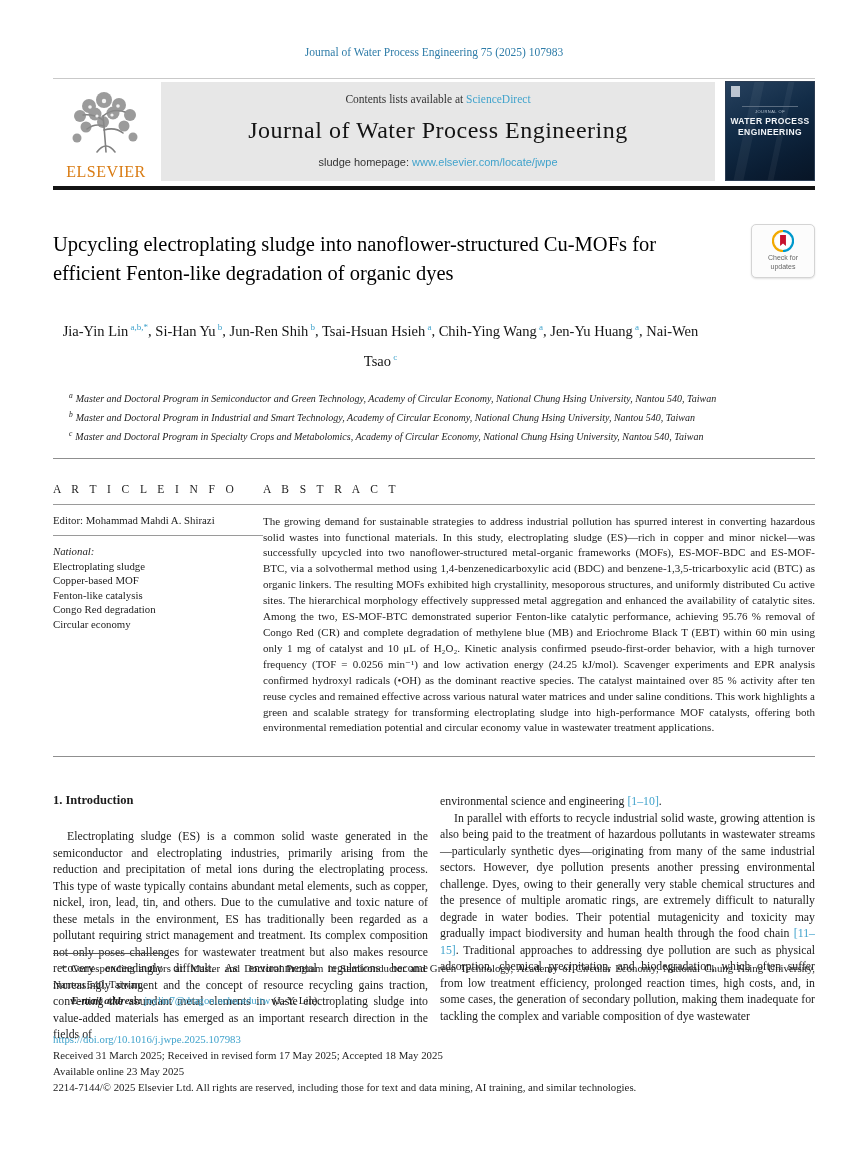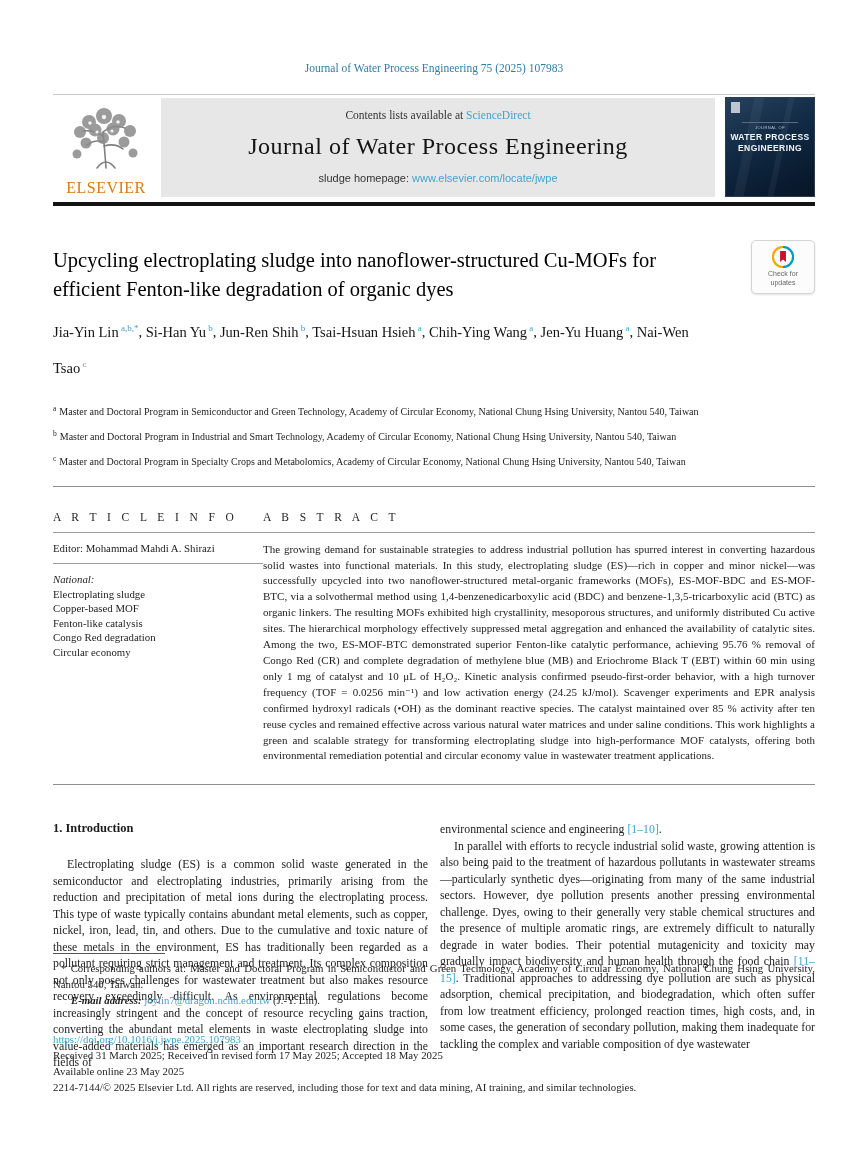--- a/index.html
+++ b/index.html
@@ -1,18 +1,18 @@
 <!DOCTYPE html>
 <html><head>
 <meta charset="utf-8">
 <style>
   html,body{margin:0;padding:0;background:#ffffff;}
   .page{position:relative;width:868px;height:1154px;background:#fff;overflow:hidden;
         font-family:"Liberation Serif","DejaVu Serif",serif;color:#1c1c1c;}
-  .content{padding:16px 53px;}
+  .content{padding:0 53px;}
 
   
   .journal-ref{padding-top:46px;text-align:center;font-size:11.5px;color:#2e7ca8;}
 
   
   .masthead{margin-top:20px;border-top:1px solid #c9c9c9;border-bottom:4px solid #141414;
             display:flex;align-items:stretch;padding:2px 0 5px 0;}
   .elsevier-block{width:106px;display:flex;flex-direction:column;align-items:center;justify-content:flex-end;padding:2px 0 0 0;}
   .elsevier-tree{flex:1;display:flex;align-items:center;justify-content:center;}
   .elsevier-word{font-size:16px;letter-spacing:0.5px;color:#d97b12;font-family:"Liberation Serif",serif;}
@@ -33,23 +33,23 @@
 
   
   .title-row{display:flex;justify-content:space-between;align-items:flex-start;margin-top:40px;}
   .article-title{width:660px;margin:0;font-weight:normal;font-size:20.5px;line-height:29px;color:#000000;}
   .badge{width:62px;height:52px;border:1px solid #d4d4d4;border-radius:5px;background:#fcfcfc;
          box-shadow:0 1px 2px rgba(0,0,0,0.12);display:flex;flex-direction:column;align-items:center;
          justify-content:center;gap:2px;cursor:pointer;margin-top:-6px;}
   .badge-label{font-family:"Liberation Sans",sans-serif;font-size:7px;color:#666;text-align:center;line-height:1.25;}
 
   
-  .authors{margin-top:8px;max-width:655px;font-size:14.5px;line-height:32px;color:#141414;}
+  .authors{margin-top:26px;max-width:655px;font-size:14.5px;line-height:26px;color:#141414;text-align:center;}
   .auth-sup{color:#41a3cc;font-size:9px;}
-  .affiliations{margin-top:14px;font-size:10px;line-height:22px;color:#222;}
+  .affiliations{margin-top:14px;font-style:italic;font-size:10px;line-height:16px;color:#222;margin-left:16px;}
   .aff-sup{font-size:7.5px;margin-right:3px;}
   .rule-full{border:none;border-top:1px solid #8f8f8f;margin:12px 0 0 0;}
 
   
   .info-grid{display:flex;margin-top:24px;border-bottom:1px solid #8f8f8f;padding-bottom:20px;min-height:218px;}
   .info-col{width:210px;flex:none;}
   .abs-col{flex:1;}
   .section-heading{font-size:11.5px;letter-spacing:0.34em;color:#222;}
   .mini-rule{border:none;border-top:1px solid #9a9a9a;margin:9px 0;}
   .editor-line{font-size:10.8px;margin-top:2px;}

